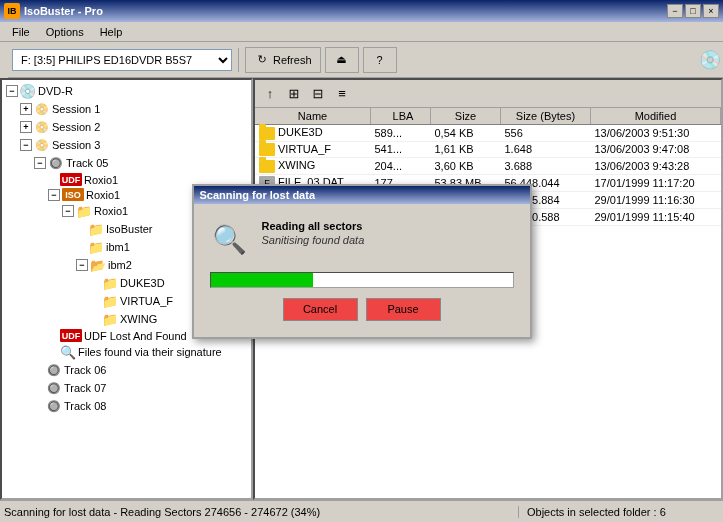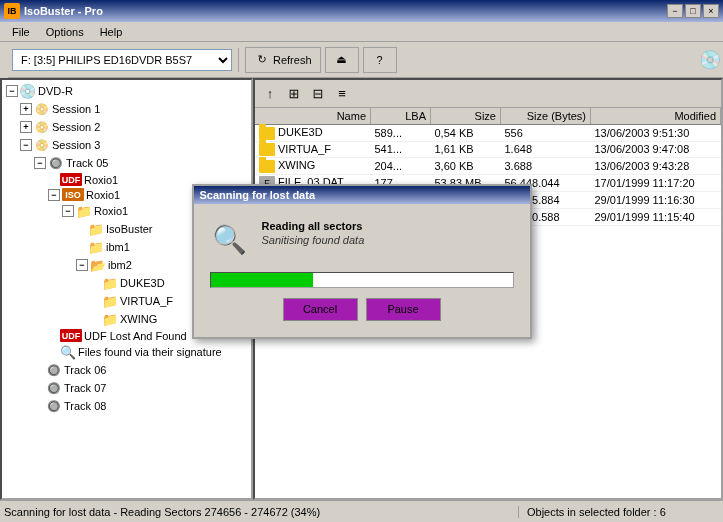--- a/index.html
+++ b/index.html
@@ -175,21 +175,21 @@
     }
     .file-list table {
       width: 100%;
       border-collapse: collapse;
     }
     .file-list th {
       background: #d4d0c8;
       border-right: 1px solid #a0a0a0;
       border-bottom: 1px solid #808080;
       padding: 2px 4px;
-      text-align: right;
+      text-align: center;
       font-size: 11px;
       font-weight: normal;
       position: sticky; top: 0;
       cursor: pointer;
     }
     .file-list td {
       padding: 1px 4px;
       border-bottom: 1px solid #f0f0f0;
       font-size: 11px;
       white-space: nowrap;
@@ -294,21 +294,21 @@
       font-size: 11px;
       font-weight: bold;
     }
     .modal-buttons {
       display: flex; justify-content: center; gap: 8px;
       margin-top: 8px;
       padding-bottom: 8px;
     }
     .modal-btn {
       width: 75px; height: 23px;
-      background: #a21caf;
+      background: #ef4444;
       border: 1px solid #888;
       cursor: pointer;
       font-size: 11px;
       display: flex; align-items: center; justify-content: center;
     }
 
     
     .dvd-icon { color: #5050cc; font-size: 14px; }
     .folder-tree-icon { color: #f5c518; font-size: 13px; }
   </style>

